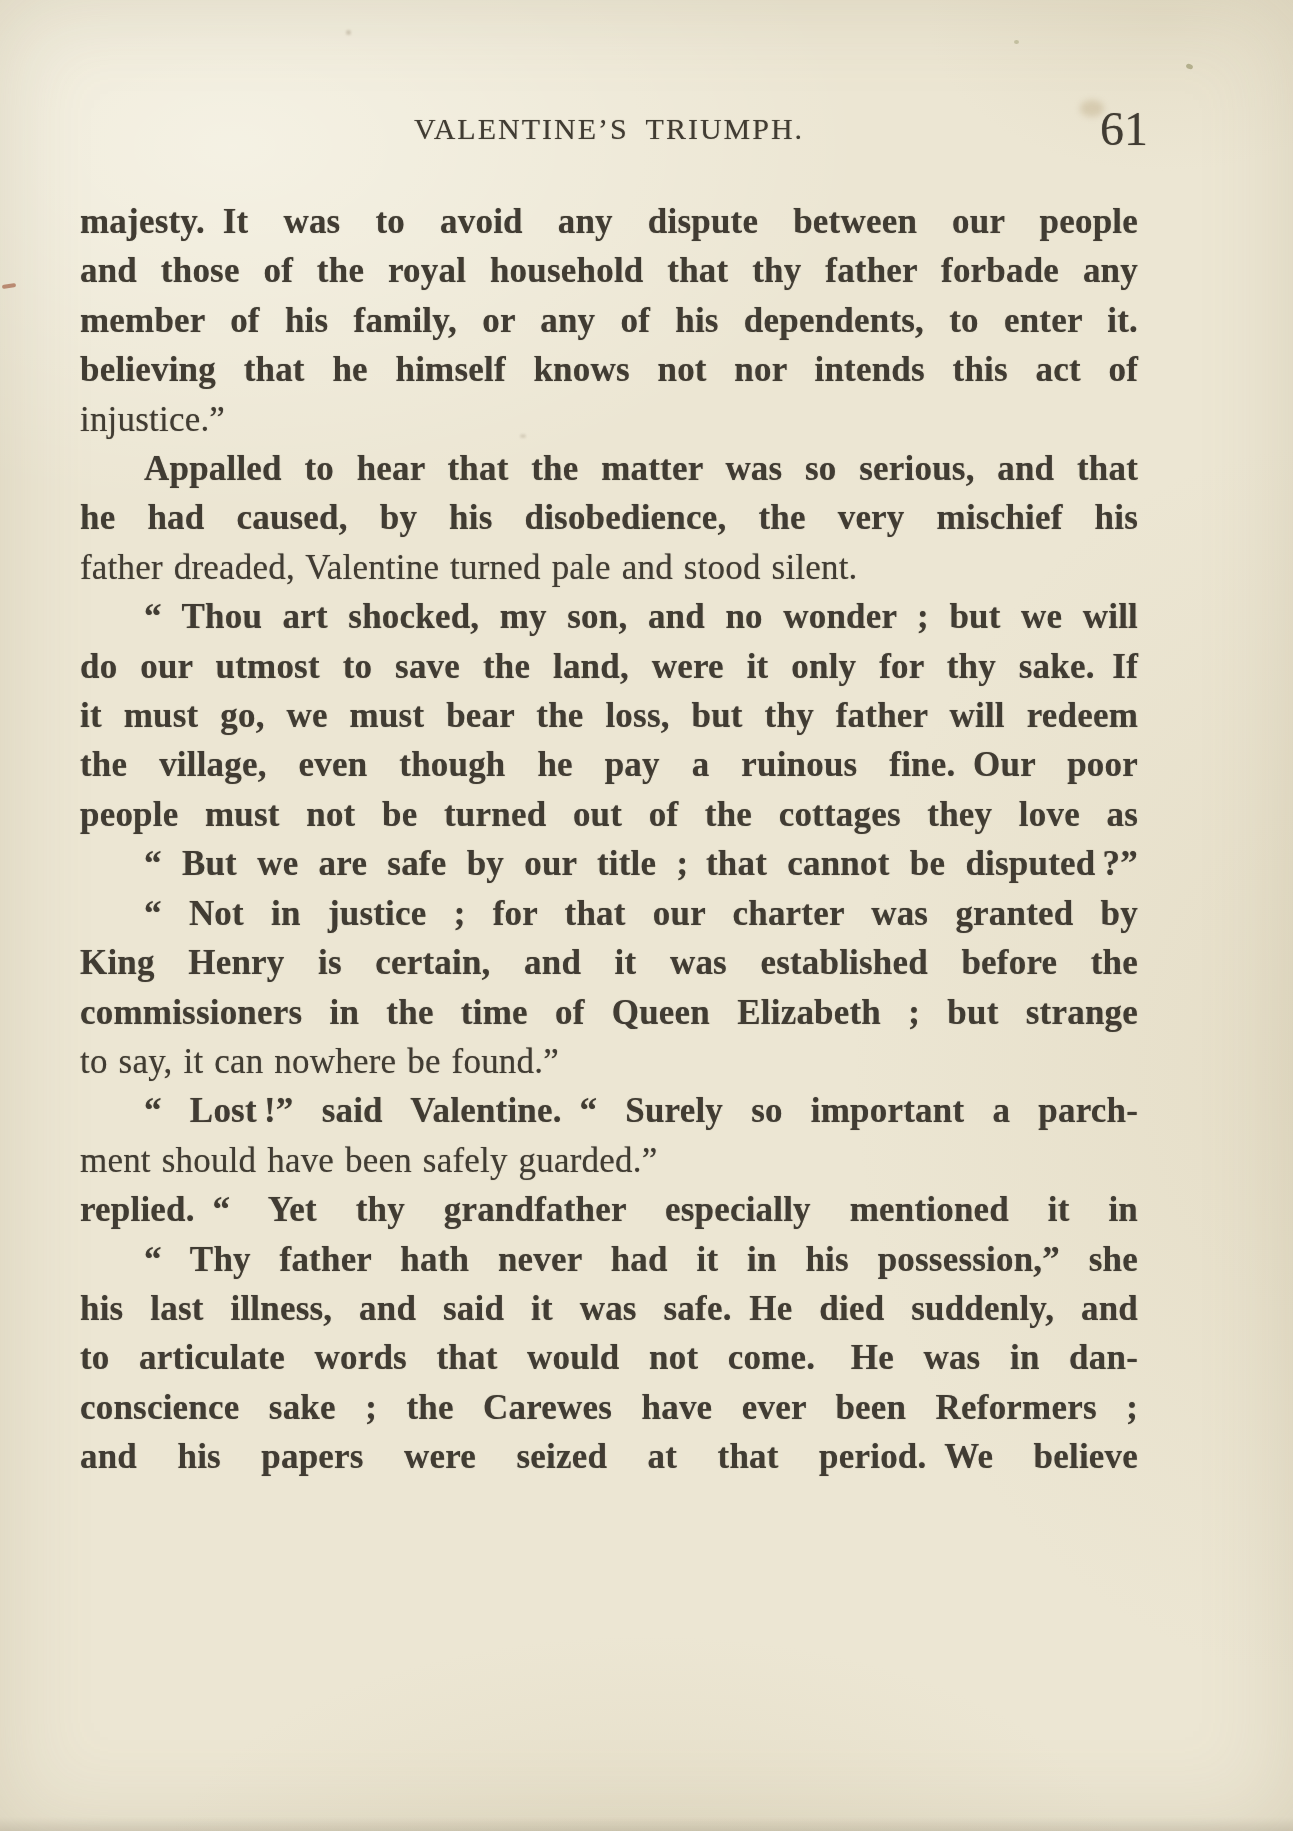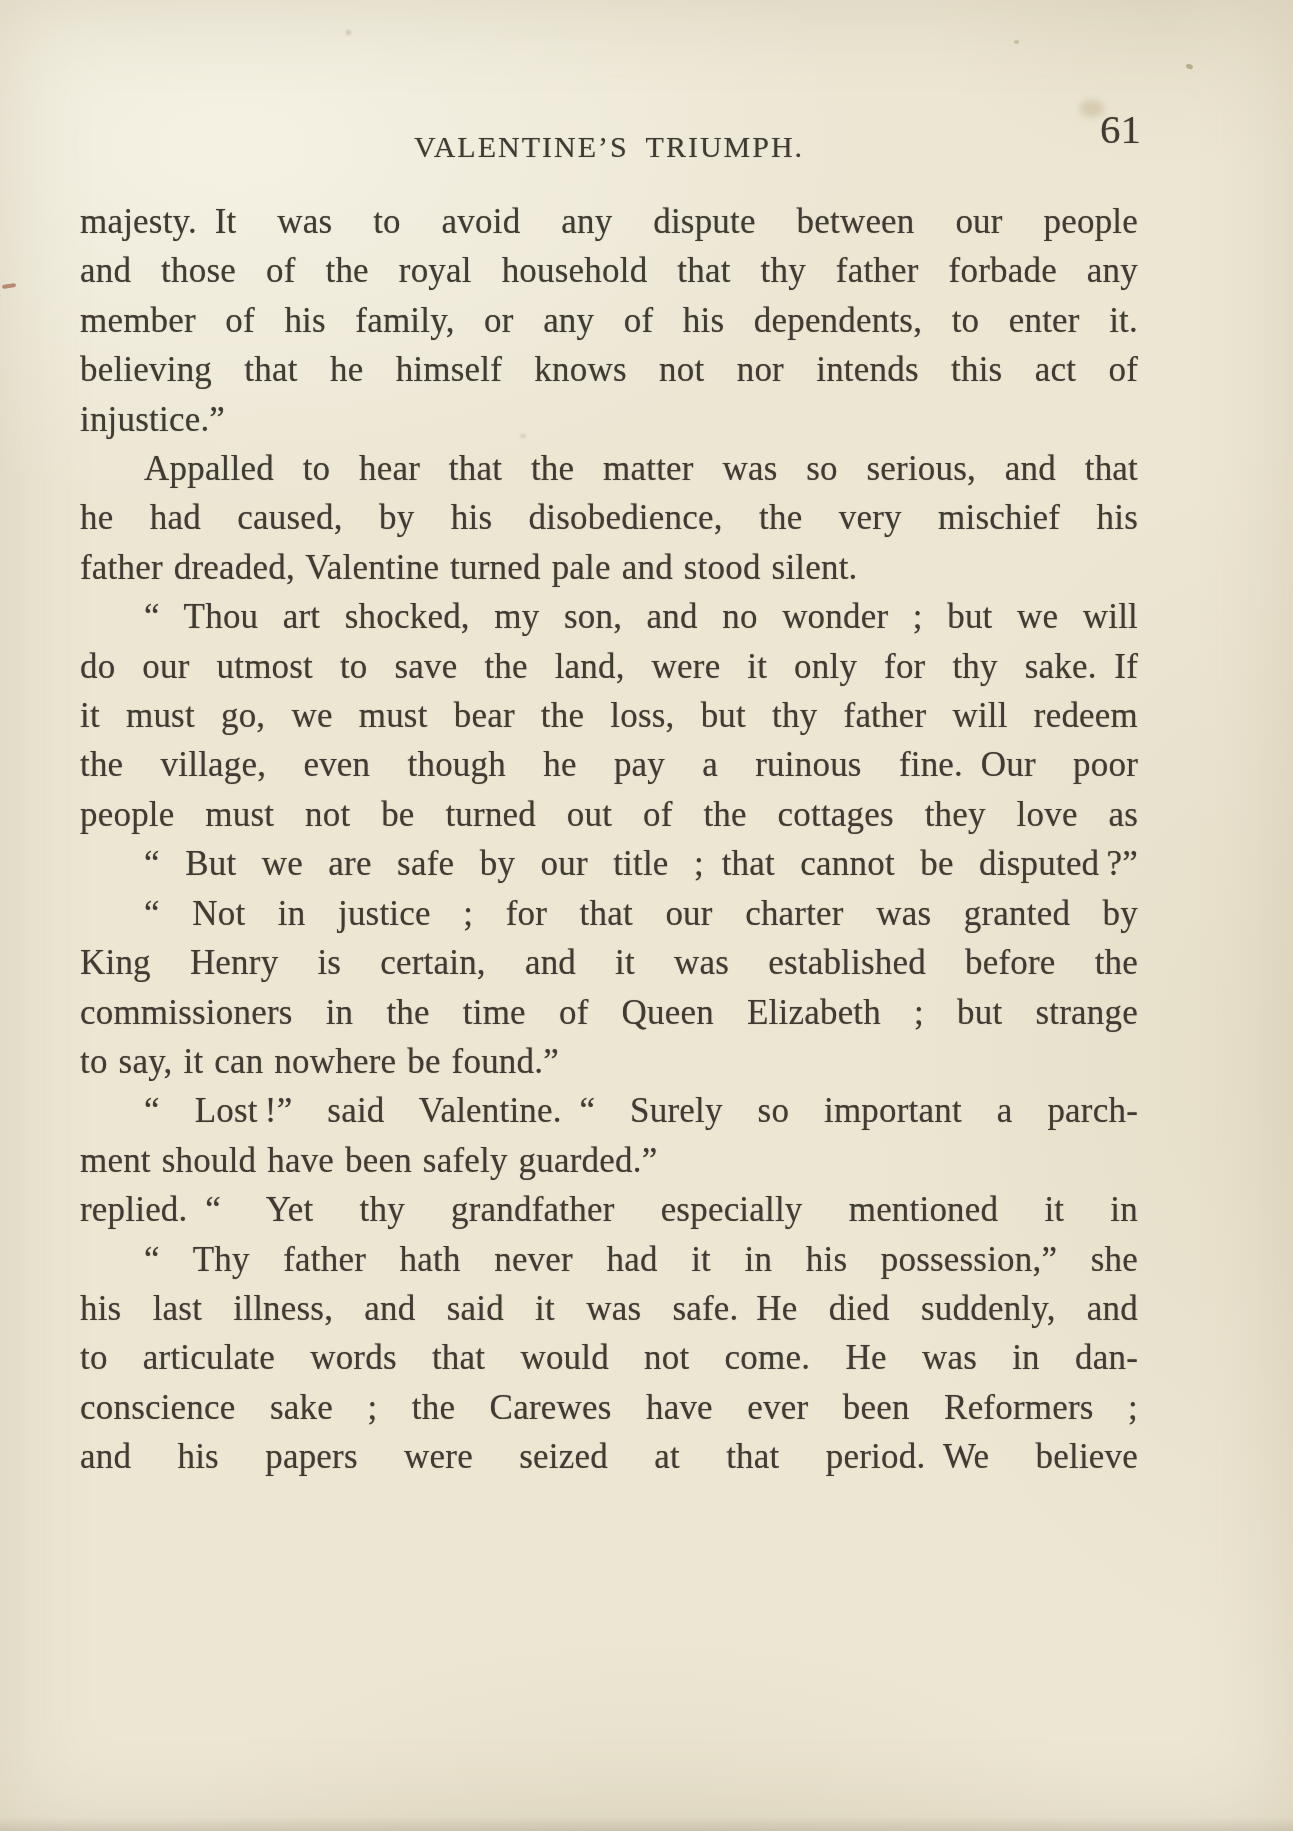--- a/index.html
+++ b/index.html
@@ -16,40 +16,40 @@
     background-image:
       radial-gradient(ellipse 900px 520px at 18% 8%,  rgba(255,255,248,0.45), rgba(255,255,248,0) 70%),
       radial-gradient(ellipse 760px 960px at 104% 58%, rgba(203,190,156,0.22), rgba(203,190,156,0) 65%),
       radial-gradient(ellipse 820px 420px at 50% 103%, rgba(196,184,150,0.20), rgba(196,184,150,0) 60%),
       radial-gradient(ellipse 340px 220px at 90% 1%,  rgba(208,198,168,0.22), rgba(208,198,168,0) 70%);
     box-shadow: inset 0 0 90px rgba(150,135,100,0.22);
     font-family:"Liberation Serif","DejaVu Serif",serif;
     color:var(--ink);
   }
   .running-head{
-    position:absolute;left:80px;top:132px;width:1058px;
+    position:absolute;left:80px;top:114px;width:1058px;
     text-align:center;
     font-size:30px;line-height:30px;
     letter-spacing:2px;word-spacing:8px;
     text-shadow:0 0 1px rgba(65,60,50,0.5);
   }
   .page-num{
     position:absolute;left:1100px;top:109px;
-    font-size:41px;line-height:40px;
+    font-size:48px;line-height:40px;
     text-shadow:0 0 1px rgba(65,60,50,0.5);
   }
   .body-text{
     position:absolute;left:80px;top:197px;width:1058px;
     font-size:35px;line-height:49.4px;
     word-spacing:2px;letter-spacing:0.2px;
     text-shadow:0 0 1px rgba(65,60,50,0.55);
   }
   .line{white-space:normal;}
   .line.in{padding-left:64px;}
-  .line.j{text-align:justify;text-align-last:justify;}
+  .line.j{text-align:justify;text-align-last:justify;font-weight:bold;}
   .red-mark{
     position:absolute;left:2px;top:284px;width:14px;height:4px;
     background:var(--red);border-radius:2px;
     transform:rotate(-8deg);opacity:.7;
   }
   .speck{position:absolute;border-radius:50%;pointer-events:none;}
   .s1{left:1186px;top:64px;width:7px;height:5px;background:rgba(130,128,80,0.5);transform:rotate(20deg);}
   .s2{left:1014px;top:40px;width:5px;height:4px;background:rgba(130,128,80,0.35);}
   .s3{left:1080px;top:100px;width:24px;height:17px;background:rgba(165,140,95,0.28);filter:blur(3px);}
   .s4{left:346px;top:30px;width:5px;height:5px;background:rgba(120,100,70,0.25);filter:blur(1px);}

